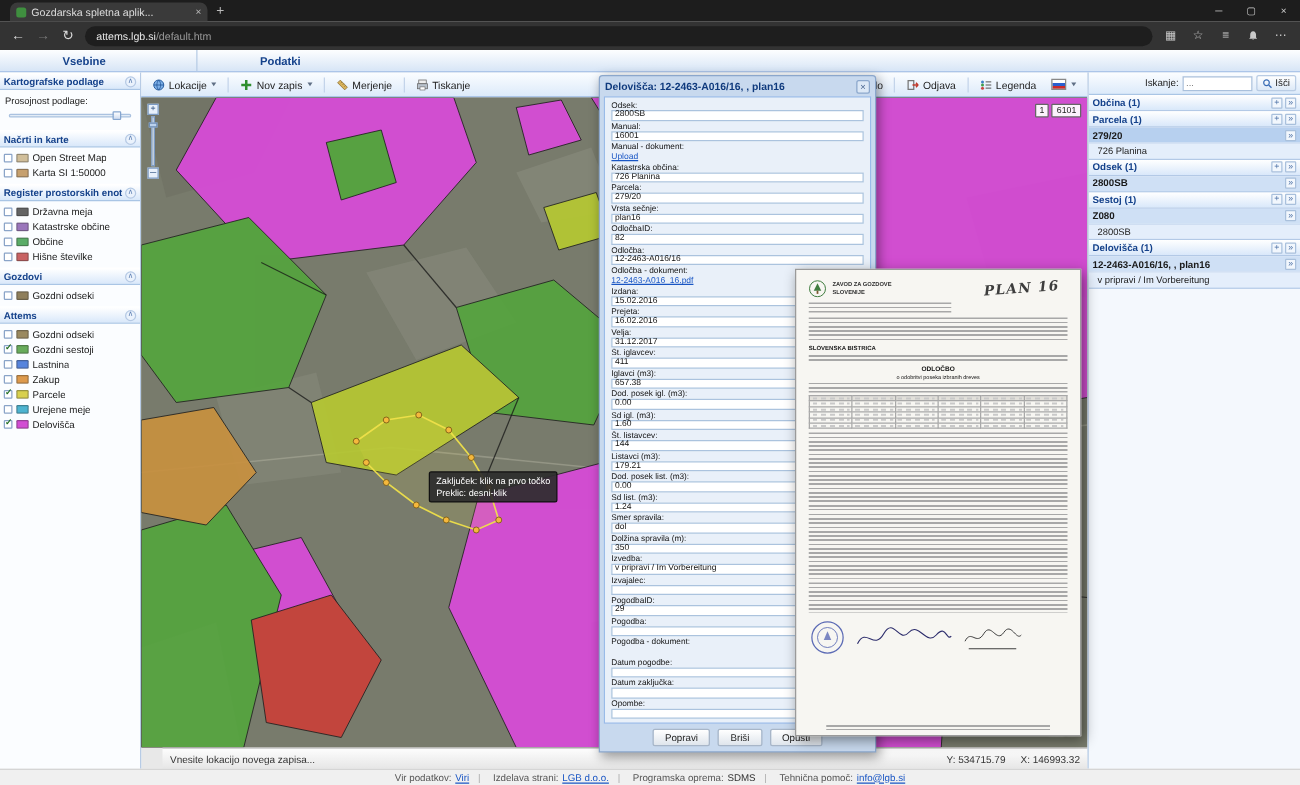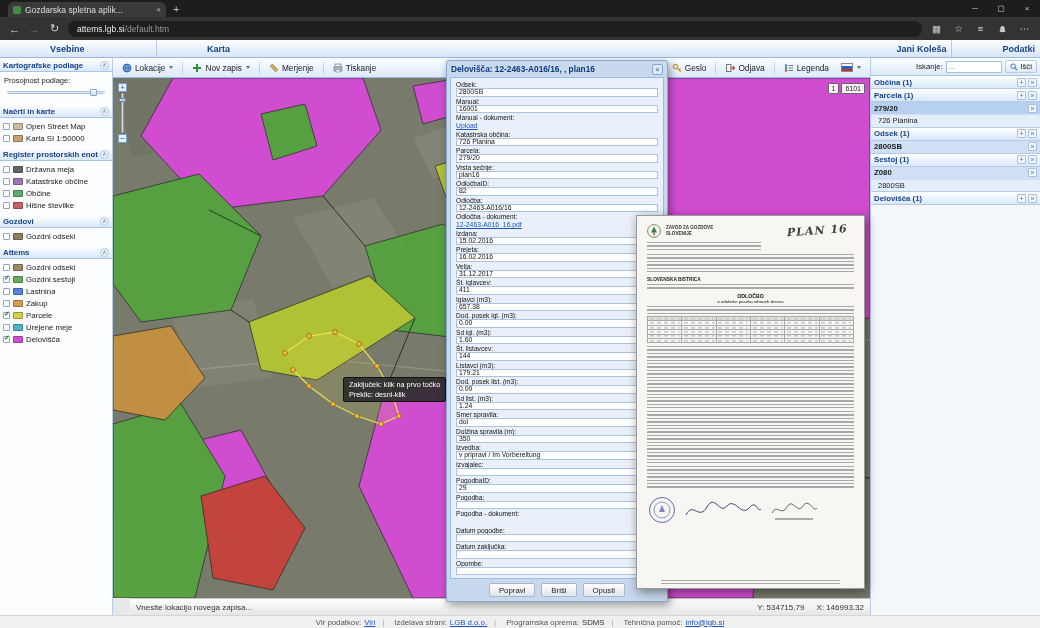--- a/index.html
+++ b/index.html
@@ -91,21 +91,21 @@
   .rtitle{flex:1;font-size:7.8px;font-weight:bold;color:#1a1a1a;white-space:nowrap;overflow:hidden;}
   .rsub{font-size:7.5px;color:#222;padding:1px 3px 1.5px 7px;background:#e4eefb;border-top:1px solid #cfdef2;white-space:nowrap;overflow:hidden;}
 
   
   .footer{position:absolute;left:0;bottom:0;width:1040px;height:13px;background:#f0f0f0;border-top:1px solid #d5d5d5;display:flex;align-items:center;justify-content:center;font-size:7.8px;color:#555;}
   .fpart{display:flex;gap:3px;white-space:nowrap;}
   .fpart+.fpart::before{content:"|";margin:0 7px;color:#aaa;}
   .fval{color:#333;} .fval.flink{color:#1a56c4;text-decoration:underline;}
 
   
-  .dialog{position:absolute;left:446px;top:60px;width:222px;height:542px;background:#c8d9ee;border:1px solid #8ba7cc;border-radius:3px 3px 0 0;box-shadow:2px 3px 9px rgba(0,0,0,.4);z-index:20;}
+  .dialog{position:absolute;left:479px;top:60px;width:222px;height:542px;background:#c8d9ee;border:1px solid #8ba7cc;border-radius:3px 3px 0 0;box-shadow:2px 3px 9px rgba(0,0,0,.4);z-index:20;}
   .dtitle{height:16px;display:flex;align-items:center;padding:0 4px;gap:3px;}
   .dtitle-t{flex:1;font-size:8.3px;font-weight:bold;color:#0f3a7d;white-space:nowrap;overflow:hidden;}
   .dclose{width:11px;height:11px;font-size:7.5px;line-height:9px;text-align:center;color:#44618c;border:1px solid #8ba7cc;background:#dce8f6;border-radius:2px;flex:none;}
   .dbody{position:absolute;left:3px;right:3px;top:16px;bottom:22px;background:#e9f0f9;border:1px solid #99bbe8;padding:3px 5px 0;overflow:hidden;}
   .dfield{height:16.5px;}
   .dlabel{font-size:6.6px;line-height:7px;color:#111;white-space:nowrap;overflow:hidden;}
   .dtext{height:8.8px;background:#fff;border:1px solid #abc3de;display:flex;align-items:center;padding:0 2px;}
   .dtext .val{font-size:6.8px;color:#111;white-space:nowrap;overflow:hidden;flex:1;line-height:8px;}
   .trigger{width:9px;align-self:stretch;margin-right:-2px;border-left:1px solid #abc3de;background:linear-gradient(#f5f9fd,#d8e5f3);display:flex;align-items:center;justify-content:center;flex:none;}
   .trigger.sel::after{content:"";width:0;height:0;border-left:2px solid transparent;border-right:2px solid transparent;border-top:3px solid #49688f;}
@@ -157,24 +157,20 @@
   <span class="baricon">☆</span>
   <span class="baricon">≡</span>
   <span class="baricon"><svg width="9" height="9" viewBox="0 0 10 10">
         <path d="M5,1 C3.2,1 2.4,2.6 2.4,4.4 L2.4,6.6 L1.4,7.8 L8.6,7.8 L7.6,6.6 L7.6,4.4 C7.6,2.6 6.8,1 5,1 Z M4.2,8.4 A0.9 0.9 0 0 0 5.8,8.4 Z" fill="#c9c9c9"></path>
       </svg></span>
   <span class="baricon">⋯</span>
 </div>
 
 <div class="appheader">
   <div class="hcell l">Vsebine</div>
-  <div class="hcell c">
-    <span>Karta</span>
-    <span>Jani Koleša</span>
-  </div>
   <div class="hcell r">Podatki</div>
 </div>
 
 <div class="lpanel">
 
   <div class="acc-h">
     <span class="acc-t">Kartografske podlage</span>
     <span class="acc-i">∧</span>
   </div>
   <div class="acc-b">
@@ -544,20 +540,30 @@
         </div>
       </div>
       <div>
         <div class="rgroup">
           <span class="rglabel">Delovišča (1)</span>
           <span class="rbtn">+</span>
           <span class="rbtn">»</span>
         </div>
 
       </div>
+      <div>
+
+        <div class="ritem">
+          <div class="rtitle-row">
+            <span class="rtitle">12-2463-A016/16, , plan16</span>
+            <span class="rbtn">»</span>
+          </div>
+          <div class="rsub">v pripravi / Im Vorbereitung</div>
+        </div>
+      </div>
     </div>
 </div>
 
 <div class="footer">
 
 <span class="fpart">
       <span>Vir podatkov:</span>
       <span class="fval flink">Viri</span>
     </span>
     <span class="fpart">

